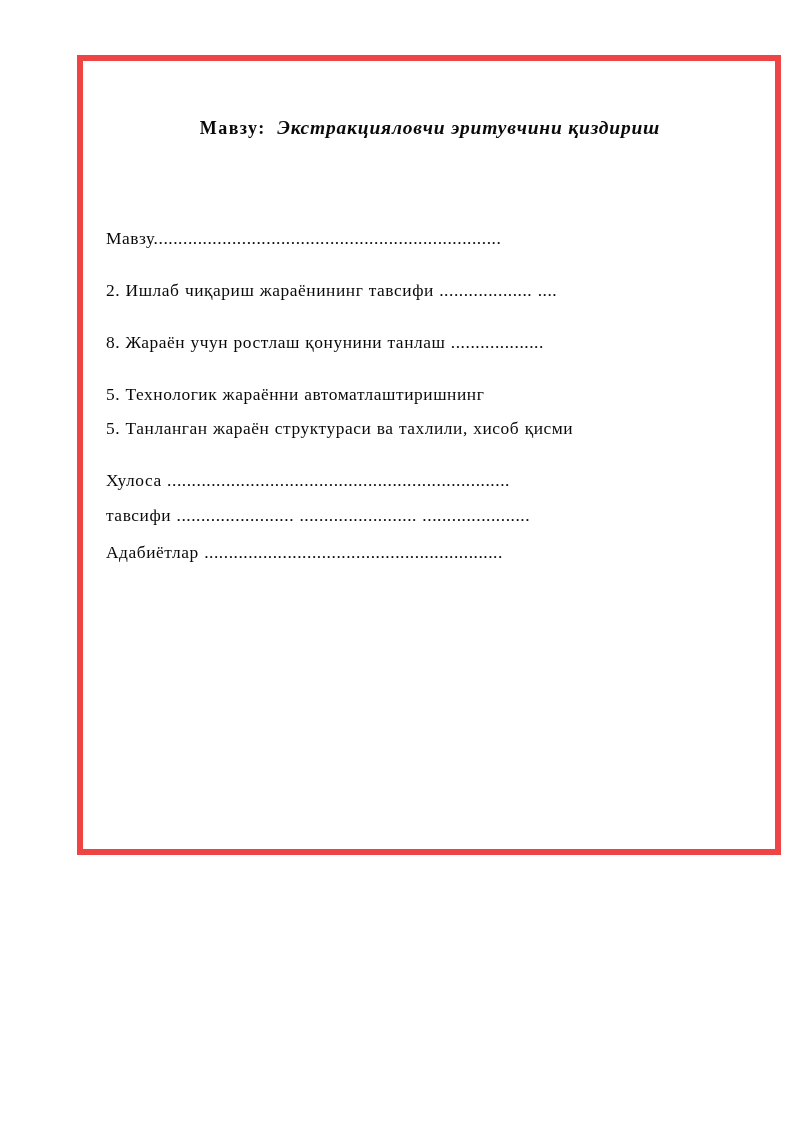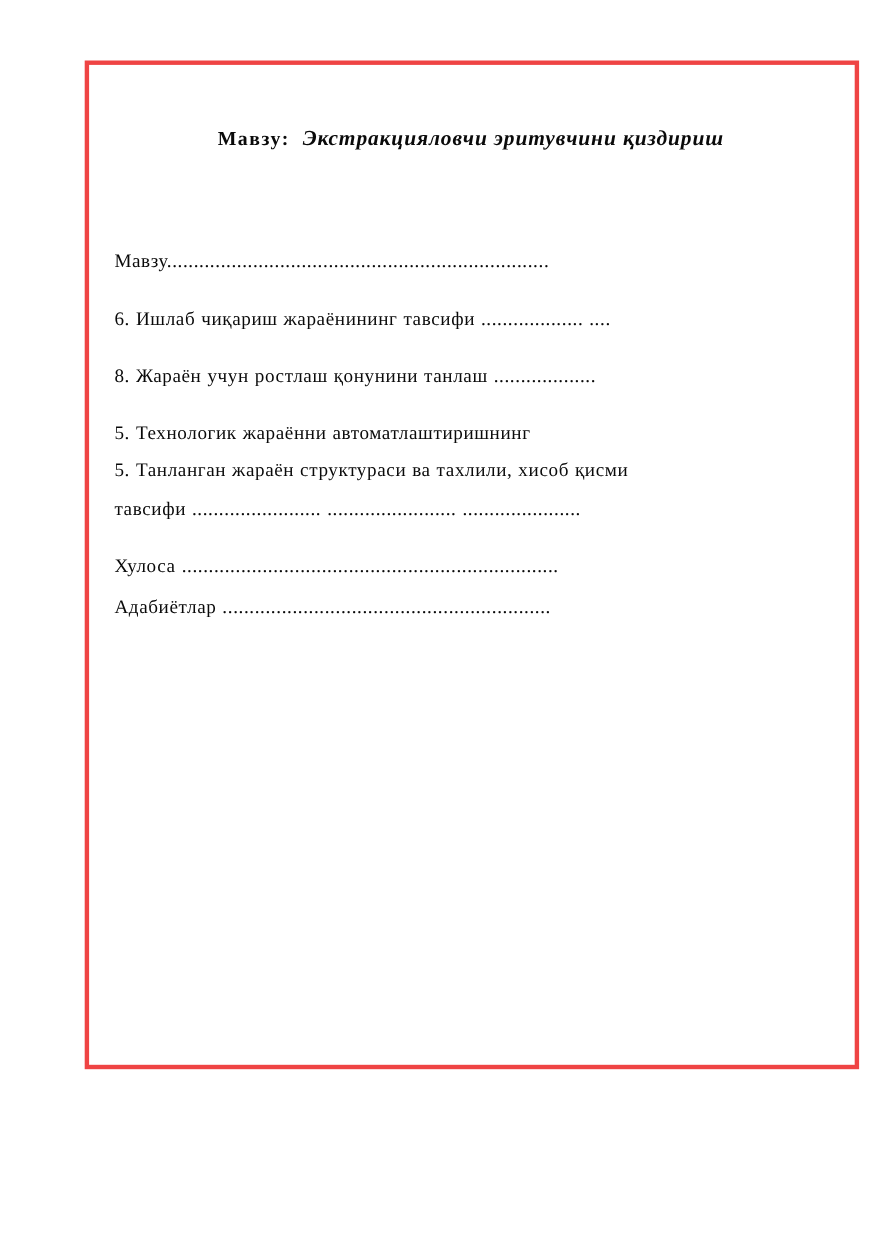--- a/index.html
+++ b/index.html
@@ -17,23 +17,23 @@
     color: #0a0a0a;
     -webkit-font-smoothing: antialiased;
   }
 
   
   .page-frame {
     position: absolute;
     left: 77px;
     top: 55px;
     width: 704px;
-    height: 917px;
+    height: 800px;
     box-sizing: border-box;
-    border: 4px solid #ef4444;
+    border: 6px solid #ef4444;
     background: #ffffff;
   }
 
   
   .content {
     position: absolute;
     left: 23px;          
     top: 10px;
     width: 648px;        
   }
@@ -90,28 +90,28 @@
   <div class="content">
 
     <div class="doc-title">
       <span class="title-label">Мавзу:</span><span>&nbsp;&nbsp;</span><span class="title-main">Экстракцияловчи эритувчини қиздириш</span><br>
     </div>
 
     <div class="toc">
 
       <div class="toc-line gap-intro">Мавзу.......................................................................</div>
 
-      <div class="toc-line gap-item">6. Ишлаб чиқариш жараёнининг тавсифи ................... ....</div>
+      <div class="toc-line gap-item">2. Ишлаб чиқариш жараёнининг тавсифи ................... ....</div>
 
       <div class="toc-line gap-item">8. Жараён учун ростлаш қонунини танлаш ...................</div>
 
       <div class="toc-line gap-item">5. Технологик жараённи автоматлаштиришнинг</div>
 
       <div class="toc-line gap-item4">5. Танланган жараён структураси ва тахлили, хисоб қисми</div>
+      <div class="toc-line gap-tail">Хулоса ......................................................................</div>
+
       <div class="toc-line gap-wrap">тавсифи ........................ ........................ ......................</div>
-
-      <div class="toc-line gap-tail">Хулоса ......................................................................</div>
 
       <div class="toc-line gap-tail2">Адабиётлар .............................................................</div>
 
     </div>
   </div>
 </div>
 
 </body></html>

